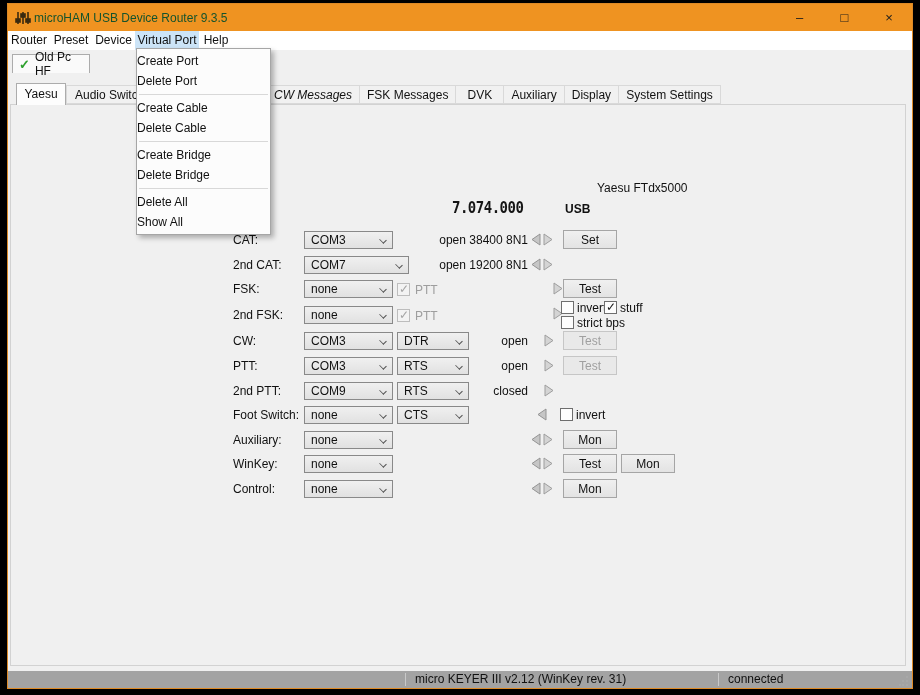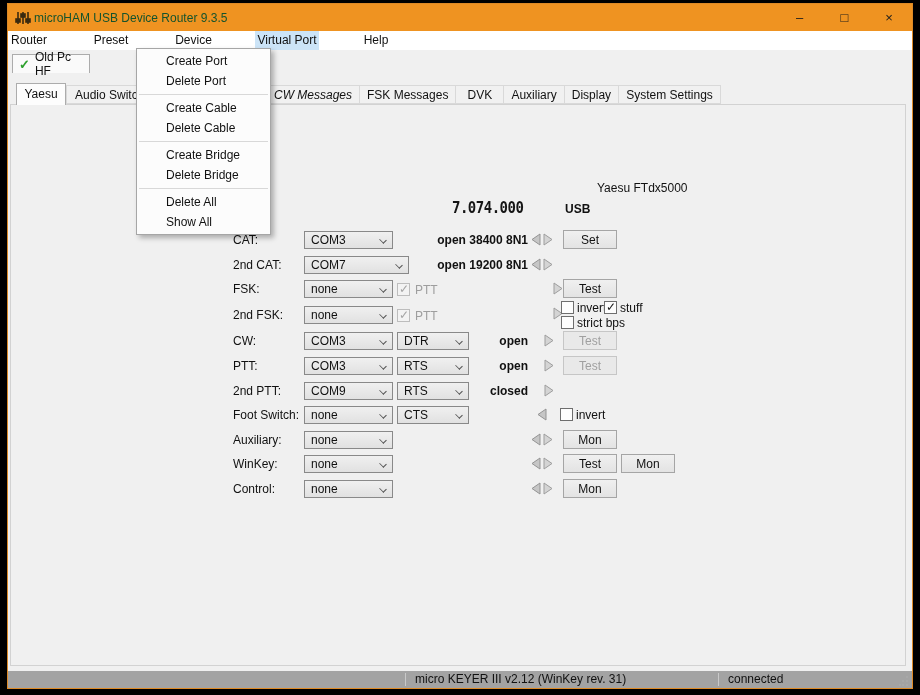--- a/index.html
+++ b/index.html
@@ -4,44 +4,44 @@
 <style>
   html,body{margin:0;padding:0;background:#000;}
   *{box-sizing:border-box;font-family:"Liberation Sans",sans-serif;}
   .stage{position:relative;width:920px;height:695px;background:#000;overflow:hidden;font-size:12px;color:#111;}
   .abs{position:absolute;}
   
   .window{position:absolute;left:7px;top:3px;width:906px;height:686px;background:#F0F0F0;border:1px solid #DE8A26;}
   .titlebar{position:absolute;left:8px;top:4px;width:904px;height:27px;background:#EF9321;display:flex;align-items:center;}
   .title-text{margin-left:8px;color:#14532d;}
   .tb-btn{position:absolute;top:0;height:27px;width:45px;display:flex;align-items:center;justify-content:center;color:#1c1c1c;font-size:13px;}
-  .menubar{position:absolute;left:8px;top:31px;width:904px;height:19px;background:#FFFFFF;display:flex;gap:40px;}
+  .menubar{position:absolute;left:8px;top:31px;width:904px;height:19px;background:#FFFFFF;display:flex;}
   .mitem{height:19px;line-height:19px;text-align:center;overflow:hidden;white-space:nowrap;}
   .mitem.active{background:#CCE4F7;}
   
   .ctxmenu{position:absolute;left:136px;top:48px;width:135px;background:#FCFCFC;border:1px solid #A6A6A6;box-shadow:3px 3px 5px rgba(0,0,0,0.28);z-index:50;padding:2px 0;}
-  .citem{height:20px;line-height:20px;padding-left:29px;white-space:nowrap;}
+  .citem{height:20px;line-height:20px;white-space:nowrap;}
   .csep{height:1px;background:#D8D8D8;margin:3px 2px;}
   
   .ptab{position:absolute;left:12px;top:54px;width:78px;height:19px;background:#FAFAFA;border:1px solid #ACACAC;border-bottom:none;display:flex;align-items:center;}
   .pcheck{color:#2EA12E;font-weight:bold;font-size:13px;margin:0 5px 0 6px;}
   
   .tab{height:19px;line-height:19px;text-align:center;background:#F1F1F1;border:1px solid #D9D9D9;border-left:none;white-space:nowrap;padding:0 7px;}
   .tab.first{border-left:1px solid #D9D9D9;font-style:italic;}
   .tab.sel{position:absolute;left:16px;top:83px;width:50px;height:22px;line-height:21px;background:#FDFDFD;border:1px solid #ACACAC;border-bottom:none;z-index:5;padding:0;}
   .tabs-right{position:absolute;left:266px;top:85px;display:flex;}
   .tab-audio{position:absolute;left:66px;top:85px;width:139px;height:19px;line-height:19px;background:#F1F1F1;border:1px solid #D9D9D9;padding-left:8px;white-space:nowrap;overflow:hidden;}
   .panel{position:absolute;left:10px;top:104px;width:896px;height:562px;border:1px solid #D2D2D2;background:#F0F0F0;}
   
   .radio-model{position:absolute;left:597px;top:181px;}
   .freq{position:absolute;left:452px;top:199px;font-family:"DejaVu Sans Mono",monospace;font-weight:bold;font-size:14px;letter-spacing:-0.5px;transform:scaleY(1.15);color:#151515;}
   .mode{position:absolute;left:565px;top:202px;font-weight:bold;}
   
   .rlabel{position:absolute;left:233px;height:18px;line-height:18px;}
-  .status{position:absolute;left:428px;width:100px;height:18px;line-height:18px;text-align:right;font-weight:bold;}
+  .status{position:absolute;left:428px;width:100px;height:18px;line-height:18px;text-align:right;}
   .combo{position:absolute;height:18px;border:1px solid #898989;background:linear-gradient(#F0F0F0,#E1E1E1);display:flex;align-items:center;padding:0 6px;}
   .combo .chev{position:absolute;right:6px;top:5px;width:6px;height:6px;border-right:1.4px solid #505050;border-bottom:1.4px solid #505050;transform:rotate(45deg) scaleY(0.8);}
   .btn{position:absolute;width:54px;height:19px;border:1px solid #A5A5A5;background:linear-gradient(#F0F0F0,#E3E3E3);display:flex;align-items:center;justify-content:center;}
   .btn.dis{border-color:#C6C6C6;background:#E9E9E9;color:#A0A0A0;}
   .cb{position:absolute;width:13px;height:13px;border:1px solid #6E6E6E;background:#FDFDFD;}
   .cb.on::after{content:"\2713";position:absolute;left:1px;top:-2px;font-size:12px;color:#1a1a1a;}
   .cb.dis{border-color:#BDBDBD;background:#F3F3F3;}
   .cb.dis::after{color:#A6A6A6;}
   .cblabel{position:absolute;height:14px;line-height:14px;white-space:nowrap;}
   .cblabel.dim{color:#9E9E9E;}

